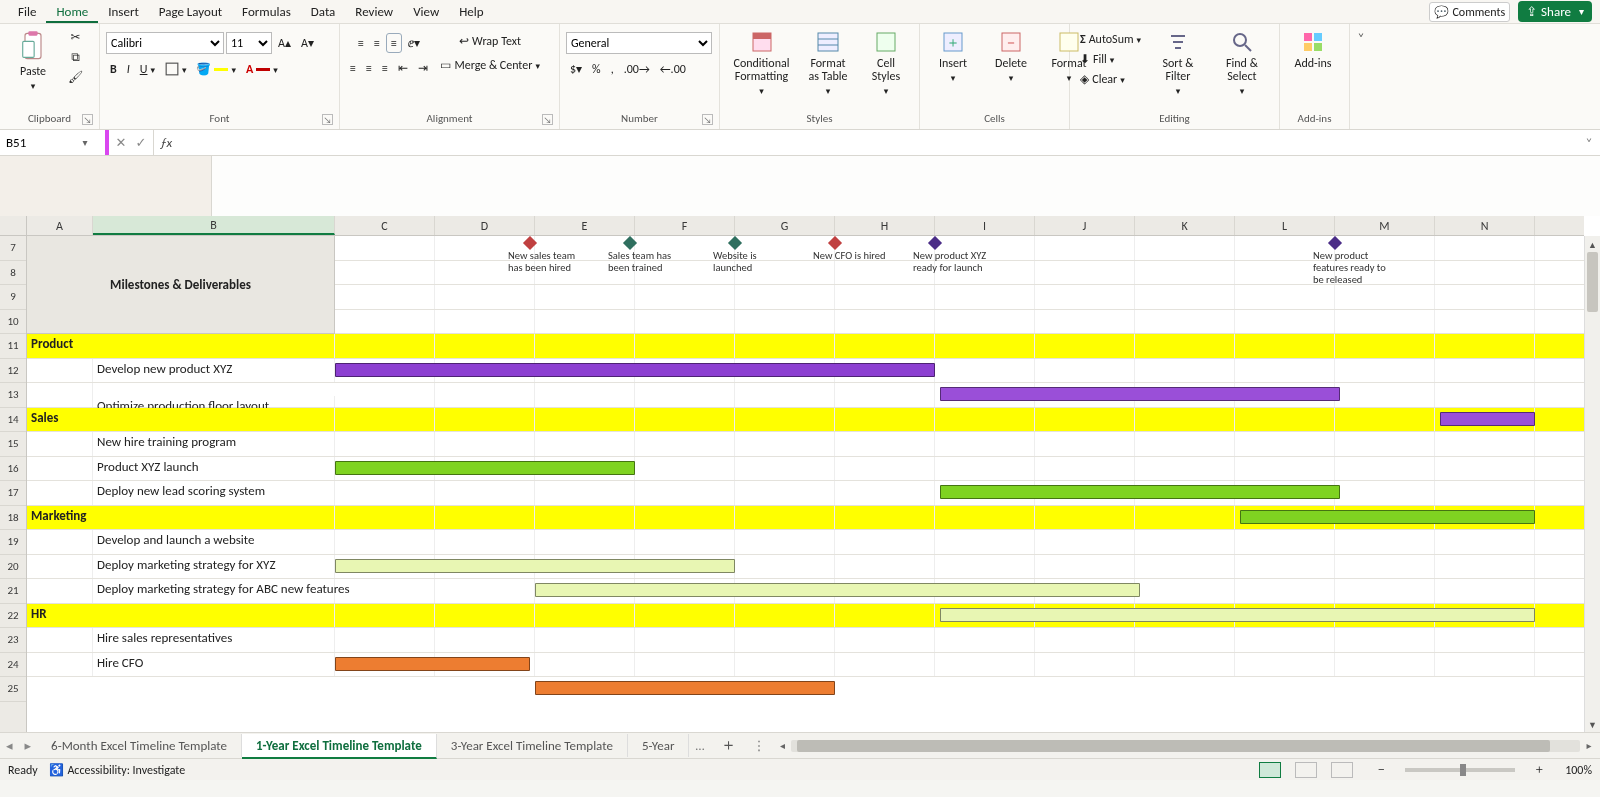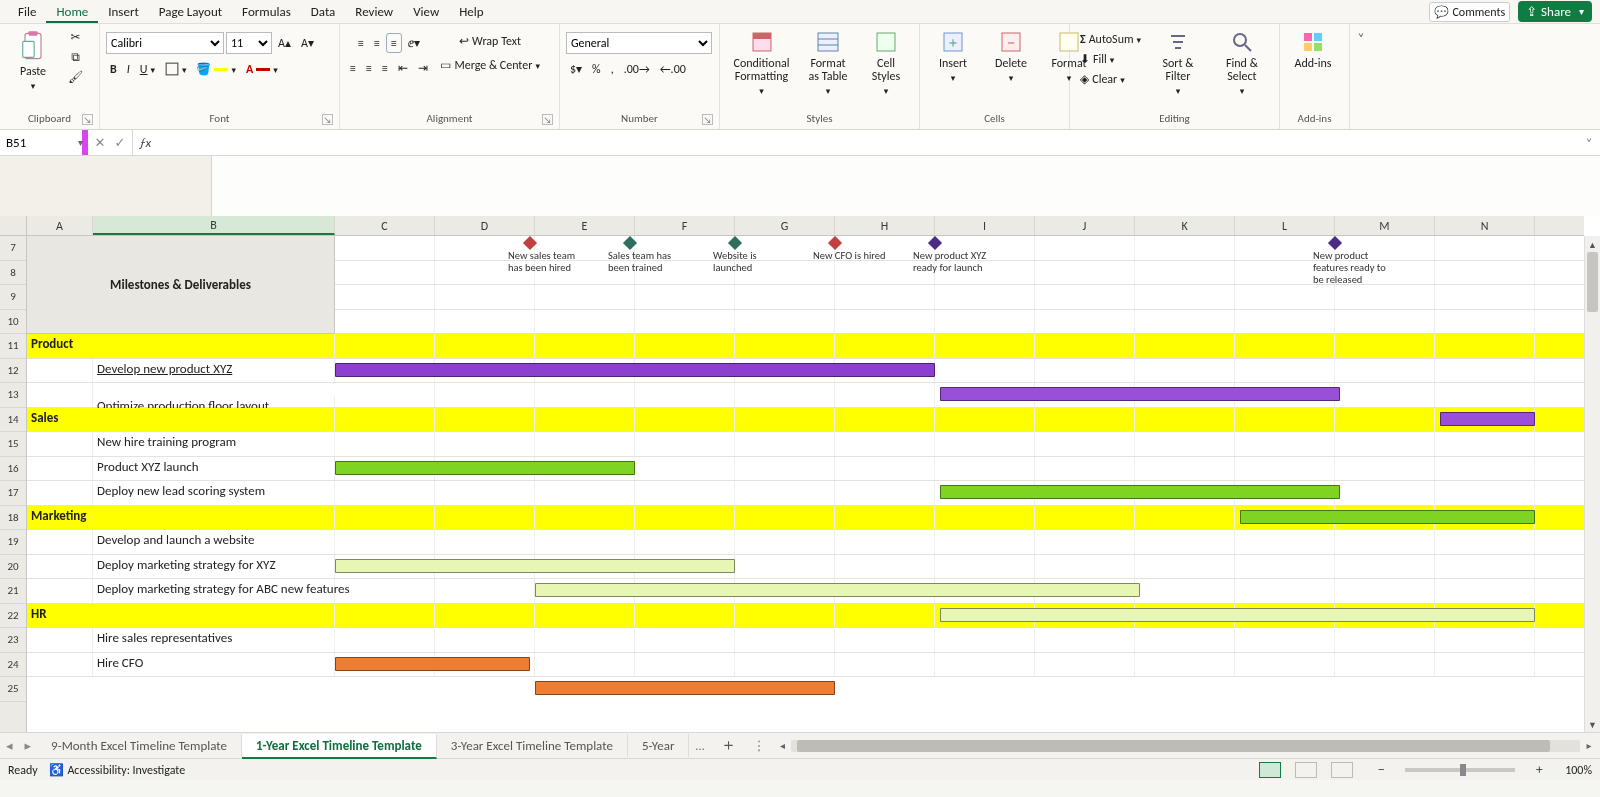--- a/index.html
+++ b/index.html
@@ -36,21 +36,21 @@
 select.combo { height:22px; font-size:12px; border:1px solid #bbb; background:#fff; }
 
 
 .clipboard-ico { width:28px; height:32px; }
 
 
 .ribbon-collapse { width:22px; display:flex; align-items:flex-start; justify-content:center; padding-top:6px; color:#555; }
 
 
 .namebar { display:flex; height:26px; border-bottom:1px solid #d9d7d1; background:#fff; }
-.namebox { width:88px; border-right:6px solid #d946ef; display:flex; align-items:center; }
+.namebox { width:109px; border-right:4px solid #d946ef; display:flex; align-items:center; }
 .namebox input { border:none; width:78px; font-size:13px; padding:0 6px; outline:none; }
 .namebox .dd { width:14px; text-align:center; color:#666; font-size:10px; }
 .fx-btns { display:flex; align-items:center; gap:4px; padding:0 4px; border-right:1px solid #d9d7d1; color:#888; }
 .fx-btns span { width:16px; text-align:center; font-size:13px; }
 .fx-label { font-style:italic; padding:0 6px; color:#444; display:flex; align-items:center; }
 .formula-input { flex:1; border:none; outline:none; font-size:13px; padding:0 4px; }
 .fbar-expand { width:22px; display:flex; align-items:center; justify-content:center; color:#777; }
 
 
 .under-fbar { height:60px; display:flex; }
@@ -508,21 +508,21 @@
           <div class="cell" style="width: 100px;"></div>
           <div class="cell" style="width: 100px;"></div>
           <div class="cell" style="width: 100px;"></div>
           <div class="cell" style="width: 100px;"></div>
           <div class="cell" style="width: 100px;"></div>
           <div class="cell" style="width: 100px;"></div>
           <div class="cell" style="width: 100px;"></div>
         </div>
         <div class="grid-row">
           <div class="cell A" style="width: 66px;"></div>
-          <div class="cell B" style="width: 242px; text-decoration: underline;">
+          <div class="cell B" style="width: 242px;">
             <div class="task-text">Develop new product XYZ</div>
           </div>
           <div class="cell" style="width: 100px;"></div>
           <div class="cell" style="width: 100px;"></div>
           <div class="cell" style="width: 100px;"></div>
           <div class="cell" style="width: 100px;"></div>
           <div class="cell" style="width: 100px;"></div>
           <div class="cell" style="width: 100px;"></div>
           <div class="cell" style="width: 100px;"></div>
           <div class="cell" style="width: 100px;"></div>
@@ -778,21 +778,21 @@
     <div class="track">
         <div class="thumb"></div>
       </div>
     <div class="dn" style="position:absolute;bottom:0;left:0;right:0">▼</div>
   </div>
 </div>
 
 <div class="sheettabs">
   <span class="nav">◂</span>
   <span class="nav">▸</span>
-  <span id="tabs"><span class="sheet-tab">9-Month Excel Timeline Template</span><span class="sheet-tab active">1-Year Excel Timeline Template</span><span class="sheet-tab">3-Year Excel Timeline Template</span><span class="sheet-tab">5-Year</span></span>
+  <span id="tabs"><span class="sheet-tab">6-Month Excel Timeline Template</span><span class="sheet-tab active">1-Year Excel Timeline Template</span><span class="sheet-tab">3-Year Excel Timeline Template</span><span class="sheet-tab">5-Year</span></span>
   <span class="more">…</span>
   <span class="add">＋</span>
   <span class="more">⋮</span>
   <div class="h-scroll">
     <span class="arrow">◂</span>
     <div class="track">
         <div class="thumb"></div>
       </div>
     <span class="arrow">▸</span>
   </div>

